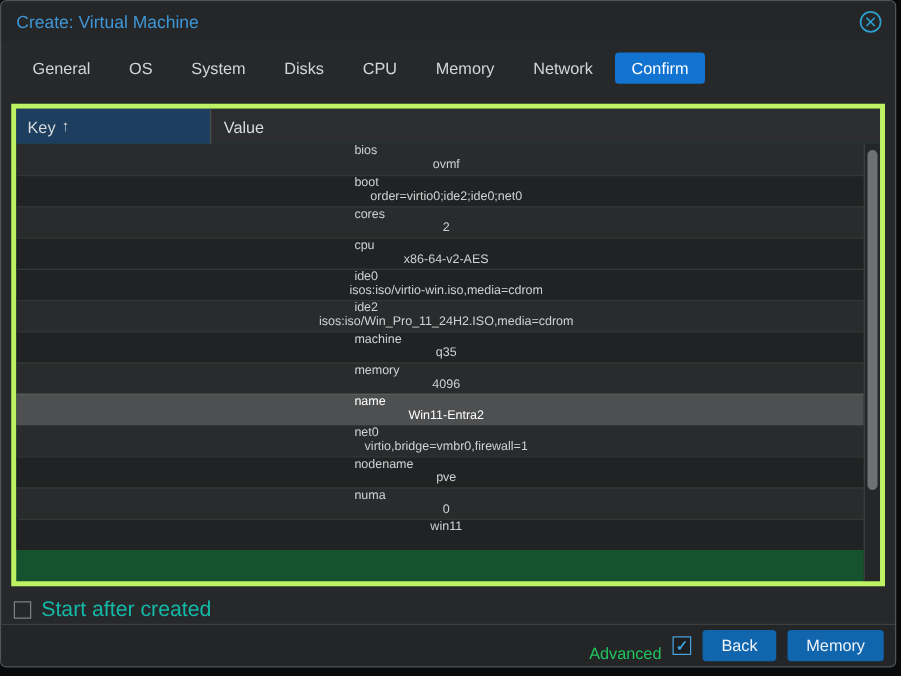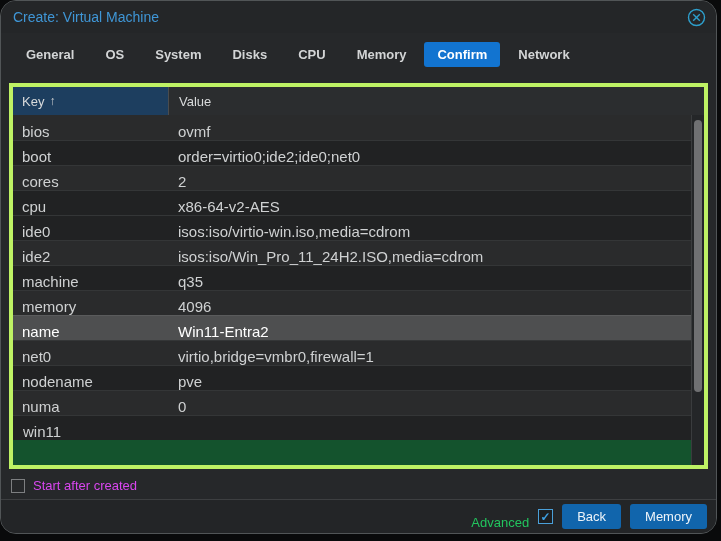--- a/index.html
+++ b/index.html
@@ -1,56 +1,56 @@
 <!DOCTYPE html>
 <html><head>
 <meta charset="utf-8">
 <style>
   * { margin:0; padding:0; box-sizing:border-box; }
   html,body { width:721px; height:541px; background:#090a0b; font-family:"Liberation Sans", sans-serif; }
   .stage { position:relative; width:721px; height:541px; background:#090a0b; overflow:hidden; }
 
   .dialog {
     position:absolute; left:0; top:0; width:717px; height:534px;
-    background:#26282a; border:1px solid #515557; border-radius:16px;
+    background:#26282a; border:1px solid #515557; border-radius:5px;
     display:flex; flex-direction:column; overflow:hidden;
   }
 
   
   .titlebar { height:32px; flex:0 0 auto; display:flex; align-items:center; padding:0 10px 0 12px; background:#242628; }
   .title { color:#3f96d6; font-size:14px; }
   .spacer { flex:1; }
   .close-btn { width:20px; height:20px; display:flex; align-items:center; justify-content:center; cursor:pointer; }
 
   
-  .tabbar { flex:0 0 auto; display:flex; align-items:flex-end; gap:5px; padding:9px 12px 16px 12px;font-weight:bold; }
+  .tabbar { flex:0 0 auto; display:flex; align-items:flex-end; gap:5px; padding:9px 12px 16px 12px; }
   .tab { font-size:13px; color:#d3d5d6; padding:5px 13px; border-radius:3px; cursor:pointer; line-height:15px; }
   .tab.active { background:#1274d0; color:#ffffff; }
 
   
   .grid { flex:0 0 auto; margin:0 8px; border:4px solid #bef264; background:#14532d; }
   .thead { display:flex; height:28px; font-size:13px; color:#d8dadb; }
   .th-key { width:155px; flex:0 0 auto; background:#1d3e5f; display:flex; align-items:center; padding-left:9px; gap:5px; cursor:pointer; }
   .th-value { flex:1; background:#2b2d2f; border-left:1px solid #4a4c4e; display:flex; align-items:center; padding-left:10px; cursor:pointer; }
   .sort-arrow { font-size:12px; color:#cfd1d2; }
   .tbody { position:relative; height:350px; overflow:hidden; }
-  .tr { display:flex; height:25px; width:calc(100% - 13px); align-items:flex-end; font-size:15px; color:#cfd1d2; cursor:pointer; }
+  .tr { display:flex; height:25px; width:calc(100% - 13px); align-items:center; font-size:10px; color:#cfd1d2; cursor:pointer;flex-direction:column; }
   .tr.odd  { background:#2a2b2c; }
   .tr.even { background:#212223; }
   .tr + .tr { border-top:1px solid #343637; }
   .tr.selected { background:#4e4f50; color:#ffffff; border-top-color:#5a5b5c; }
   .td-key { width:155px; flex:0 0 auto; padding-left:9px; overflow:hidden; white-space:nowrap; }
   .td-value { flex:1; padding-left:10px; overflow:hidden; white-space:nowrap; }
   .vscroll { position:absolute; top:0; right:0; bottom:0; width:13px; background:#242628; border-left:1px solid #3a3c3e; cursor:pointer; }
   .vscroll .thumb { position:absolute; left:2px; top:5px; width:8px; height:272px; background:#6f7072; border-radius:4px; cursor:grab; }
 
   
   .start-row { flex:0 0 auto; display:flex; align-items:center; gap:8px; margin:9px 10px 0 10px; }
   .cb { width:14px; height:14px; border:1px solid #7d7f81; background:transparent; flex:0 0 auto; cursor:pointer; }
-  .cb-label { font-size:13px; color:#d946ef; }
+  .cb-label { font-size:17px; color:#14b8a6; }
 
   
   .footer { margin-top:auto; flex:0 0 auto; height:34px; background:#232527; border-top:1px solid #3d3f41;
             display:flex; align-items:center; justify-content:flex-end; gap:9px; padding:0 9px; }
   .adv-label { font-size:13px; color:#22c55e;margin-top:11px; }
   .cb-checked { width:15px; height:15px; border:1px solid #4aa0d9; background:#1c1e20; display:flex;
                 align-items:center; justify-content:center; color:#3da0e3; font-size:12px; font-weight:bold; cursor:pointer; }
   .btn { background:#1165ac; color:#eef4f9; font-size:13px; border:none; border-radius:3px;
          padding:5px 15px; line-height:15px; cursor:pointer; font-family:"Liberation Sans", sans-serif; }
 </style>
@@ -72,22 +72,22 @@
       </span>
     </div>
 
     <div class="tabbar" id="tabbar">
         <span class="tab">General</span>
         <span class="tab">OS</span>
         <span class="tab">System</span>
         <span class="tab">Disks</span>
         <span class="tab">CPU</span>
         <span class="tab">Memory</span>
+        <span class="tab">Network</span>
         <span class="tab active">Confirm</span>
-        <span class="tab">Network</span>
       </div>
 
     <div class="grid">
       <div class="thead">
         <div class="th-key">
           <span>Key</span>
           <span class="sort-arrow">↑</span>
         </div>
         <div class="th-value">
           <span>Value</span>

